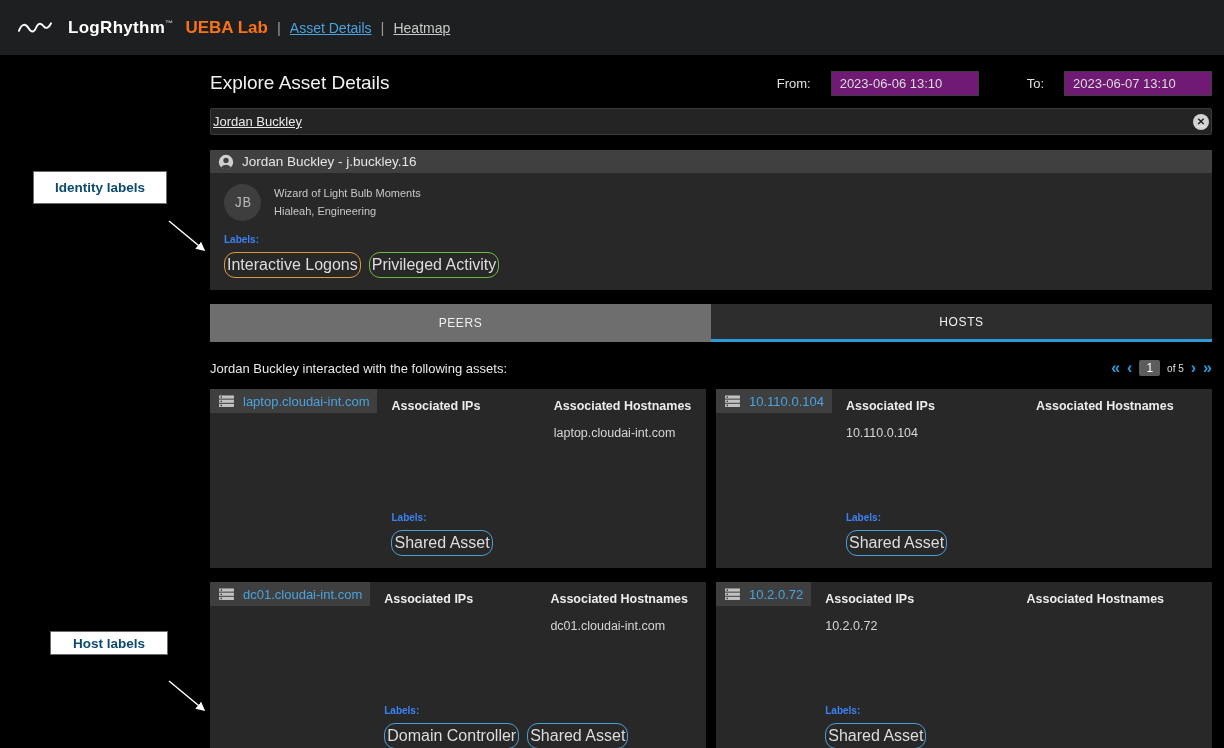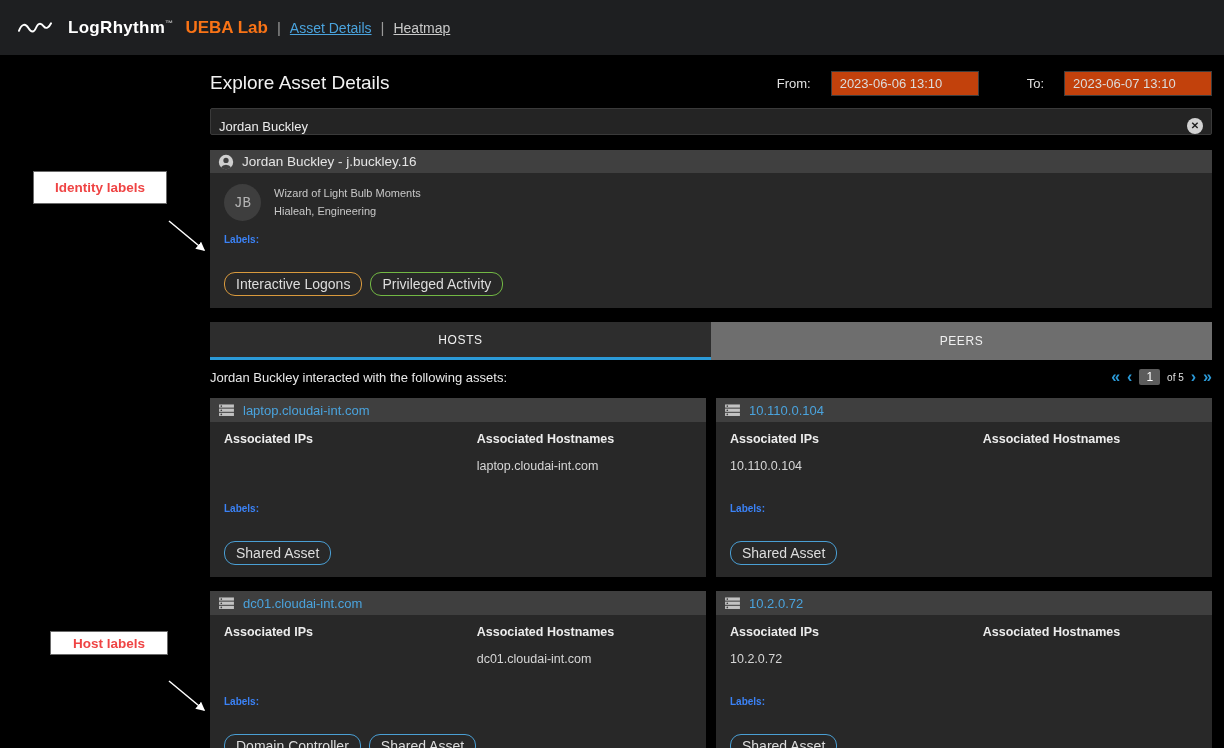--- a/index.html
+++ b/index.html
@@ -27,28 +27,28 @@
   .nav-link.inactive { color: #c9c9c9; }
 
   
   .main { position: absolute; left: 210px; top: 55px; width: 1002px; }
 
   .head-row { margin-top: 13px; height: 30px; display: flex; align-items: center; justify-content: space-between; }
   .page-title { font-size: 19px; font-weight: 400; color: #f2f2f2; }
   .range { display: flex; align-items: center; gap: 20px; }
   .range-label { font-size: 13px; color: #e0e0e0; }
   .range input {
-    width: 148px; height: 25px; background: #c2410c; border: 1px solid #3d3d3d;
+    width: 148px; height: 25px; background: #701a75; border: 1px solid #3d3d3d;
     color: #dcdcdc; font-size: 13px; padding: 0 8px; font-family: "Liberation Sans", sans-serif;
   }
   .range .gap { width: 8px; }
 
   .search-bar {
     margin-top: 10px; height: 27px; background: #242424; border: 1px solid #3a3a3a;
-    border-radius: 2px; display: flex; align-items: flex-end; padding: 0 8px;
+    border-radius: 2px; display: flex; align-items: center; padding: 0 2px; text-decoration: underline;
   }
   .search-bar input {
     flex: 1; background: transparent; border: none; outline: none;
     color: #ececec; font-size: 13px; font-family: "Liberation Sans", sans-serif;
   }
   .clear-btn {
     width: 16px; height: 16px; border-radius: 50%; background: #d2d2d2; color: #1b1b1b;
     font-size: 10px; line-height: 16px; text-align: center; cursor: pointer; font-weight: bold;
   }
 
@@ -61,58 +61,58 @@
   .identity-body { background: #282828; padding: 11px 14px 12px; }
   .identity-top { display: flex; align-items: center; gap: 13px; }
   .avatar {
     width: 37px; height: 37px; border-radius: 50%; background: #3e3e3e;
     color: #b5b5b5; font-size: 14px; display: flex; align-items: center; justify-content: center; font-family: Liberation Mono, monospace;
   }
   .identity-desc { font-size: 11px; color: #c8c8c8; line-height: 1.55; }
   .labels-h { margin-top: 13px; font-size: 10px; font-weight: bold; color: #3b82f6; }
   .pill-row { margin-top: 7px; display: flex; gap: 8px; }
   .pill {
-    border: 1px solid #888; border-radius: 11px; padding: 3px 11px;
-    font-size: 14px; color: #ddd; background: transparent; white-space: nowrap; margin-top: 20px;
+    border: 1px solid #888; border-radius: 11px; padding: 3px 2px;
+    font-size: 16px; color: #ddd; background: transparent; white-space: nowrap;
   }
   .pill-orange { border-color: var(--label_orange, #d99a3d); }
   .pill-green  { border-color: var(--label_green, #72b844); }
   .pill-blue   { border-color: var(--label_blue, #4a9fd4); }
 
   
   .tab-strip { margin-top: 14px; height: 38px; display: flex; }
   .tab {
     flex: 1; display: flex; align-items: center; justify-content: center;
     font-size: 12px; letter-spacing: .6px; cursor: pointer;
   }
   .tab.active { background: #2d2d2d; color: #f2f2f2; border-bottom: 3px solid var(--accent_blue, #1f8fe0); }
   .tab.inactive { background: #6e6e6e; color: #f0f0f0; }
 
   
-  .intro-row { margin-top: 8px; height: 18px; display: flex; align-items: center; justify-content: space-between; }
+  .intro-row { margin-top: 17px; height: 18px; display: flex; align-items: center; justify-content: space-between; }
   .intro-text { font-size: 13px; color: #e8e8e8; }
   .pagination { display: flex; align-items: center; gap: 7px; }
   .pg-arrow { color: var(--accent_blue, #2f9bd6); font-size: 16px; font-weight: bold; cursor: pointer; line-height: 1; }
   .pg-page { background: #5c5c5c; color: #fff; font-size: 12px; padding: 1px 7px; border-radius: 2px; }
   .pg-of { font-size: 10px; color: #e0e0e0; }
 
   
   .asset-grid { margin-top: 12px; display: grid; grid-template-columns: 1fr 1fr; column-gap: 10px; row-gap: 14px; }
-  .card { height: 179px; display: flex; flex-direction: column; background: #282828; }
+  .card { height: 179px; display: flex; flex-direction: row; background: #282828; }
   .card-header { height: 24px; background: #3f3f3f; display: flex; align-items: center; gap: 8px; padding: 0 8px; flex: none; }
   .asset-link { color: var(--link_blue, #3f9fd8); font-size: 13px; text-decoration: none; cursor: pointer; }
   .card-body { flex: 1; display: flex; flex-direction: column; padding: 10px 14px 12px; }
   .cols { display: grid; grid-template-columns: 54% 46%; }
   .col-h { font-size: 12.5px; font-weight: bold; color: #ececec; }
   .col-v { margin-top: 13px; font-size: 12.5px; color: #d6d6d6; min-height: 15px; }
   .card .labels-h { margin-top: auto; }
 
   
   .anno-box {
-    position: absolute; background: #fff; border: 1px solid #6a6a6a; color: #ef4444;
+    position: absolute; background: #fff; border: 1px solid #6a6a6a; color: #0c4a6e;
     font-size: 13.5px; font-weight: 600; display: flex; align-items: center; justify-content: center;
   }
   .anno-identity { left: 33px; top: 171px; width: 134px; height: 33px; }
   .anno-host { left: 50px; top: 631px; width: 118px; height: 24px; }
   .anno-arrow { position: absolute; }
   .arrow1 { left: 165px; top: 217px; }
   .arrow2 { left: 165px; top: 675px; }
 </style>
 </head>
 <body>
@@ -172,22 +172,22 @@
       </div>
       <div class="labels-h">Labels:</div>
       <div class="pill-row">
         <span class="pill pill-orange">Interactive Logons</span>
         <span class="pill pill-green">Privileged Activity</span>
       </div>
     </div>
   </div>
 
   <div class="tab-strip">
+    <div class="tab inactive">PEERS</div>
     <div class="tab active">HOSTS</div>
-    <div class="tab inactive">PEERS</div>
   </div>
 
   <div class="intro-row">
     <span class="intro-text">Jordan Buckley interacted with the following assets:</span>
     <span class="pagination">
       <span class="pg-arrow">«</span>
       <span class="pg-arrow">‹</span>
       <span class="pg-page">1</span>
       <span class="pg-of">of 5</span>
       <span class="pg-arrow">›</span>

